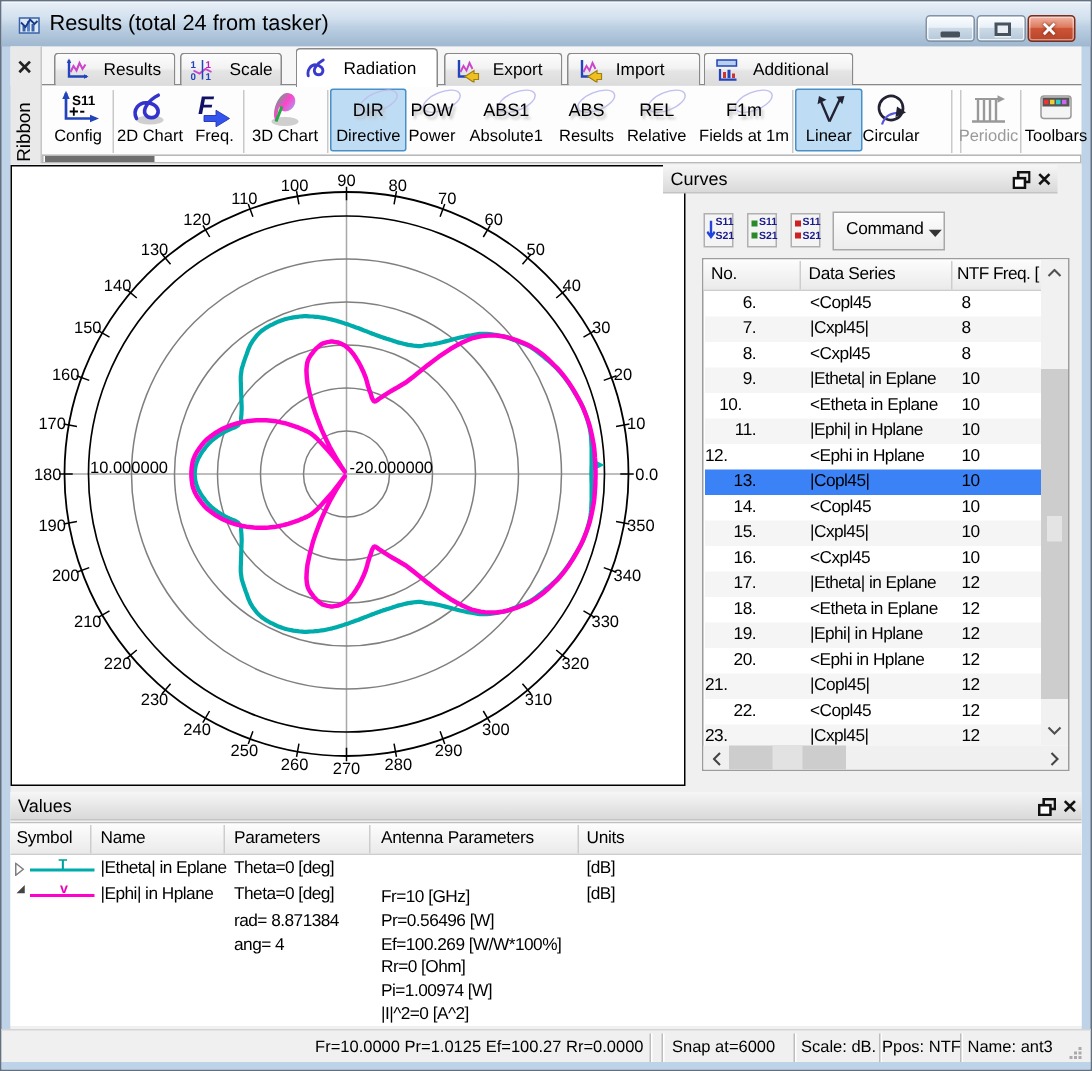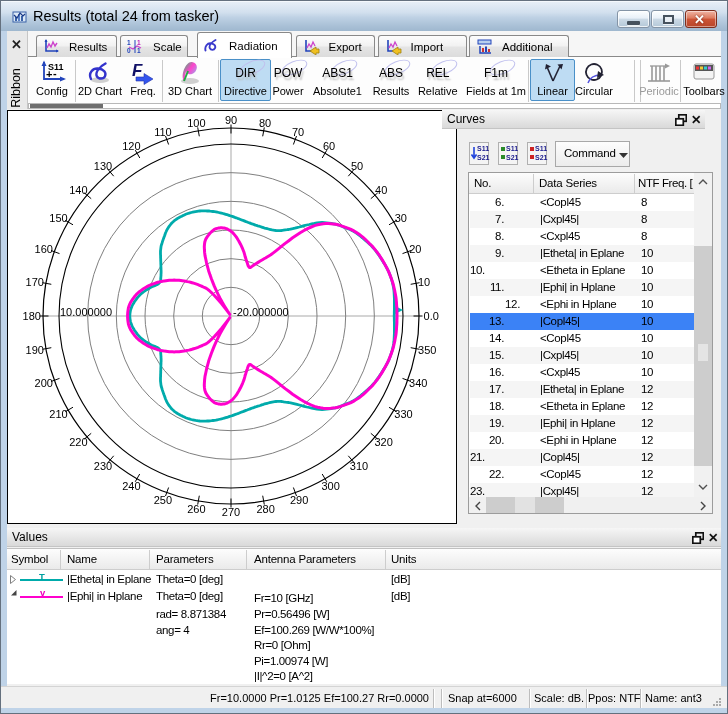--- a/index.html
+++ b/index.html
@@ -298,31 +298,31 @@
       <span style="position:absolute;left:0;width:34px;text-align:right">8.</span>
       <span style="position:absolute;left:70px">&lt;Cxpl45</span>
       <span style="position:absolute;left:171px">8</span>
     </div>
     <div class="crow" style="top:51px;width:224px;background:#f5f5f5">
       <span style="position:absolute;left:0;width:34px;text-align:right">9.</span>
       <span style="position:absolute;left:70px">|Etheta| in Eplane</span>
       <span style="position:absolute;left:171px">10</span>
     </div>
     <div class="crow" style="top:68px;width:224px;background:#ffffff">
-      <span style="position:absolute;left:0;width:34px;text-align:left">10.</span>
+      <span style="position:absolute;left:0;width:34px;text-align:center">10.</span>
       <span style="position:absolute;left:70px">&lt;Etheta in Eplane</span>
       <span style="position:absolute;left:171px">10</span>
     </div>
     <div class="crow" style="top:85px;width:224px;background:#f5f5f5">
       <span style="position:absolute;left:0;width:34px;text-align:right">11.</span>
       <span style="position:absolute;left:70px">|Ephi| in Hplane</span>
       <span style="position:absolute;left:171px">10</span>
     </div>
     <div class="crow" style="top:102px;width:224px;background:#ffffff">
-      <span style="position:absolute;left:16px;width:34px;text-align:right">12.</span>
+      <span style="position:absolute;left:0;width:34px;text-align:left">12.</span>
       <span style="position:absolute;left:70px">&lt;Ephi in Hplane</span>
       <span style="position:absolute;left:171px">10</span>
     </div>
     <div class="crow" style="top:119px;width:224px;background:#3b82f6">
       <span style="position:absolute;left:0;width:34px;text-align:right">13.</span>
       <span style="position:absolute;left:70px">|Copl45|</span>
       <span style="position:absolute;left:171px">10</span>
     </div>
     <div class="crow" style="top:136px;width:224px;background:#ffffff">
       <span style="position:absolute;left:0;width:34px;text-align:right">14.</span>

